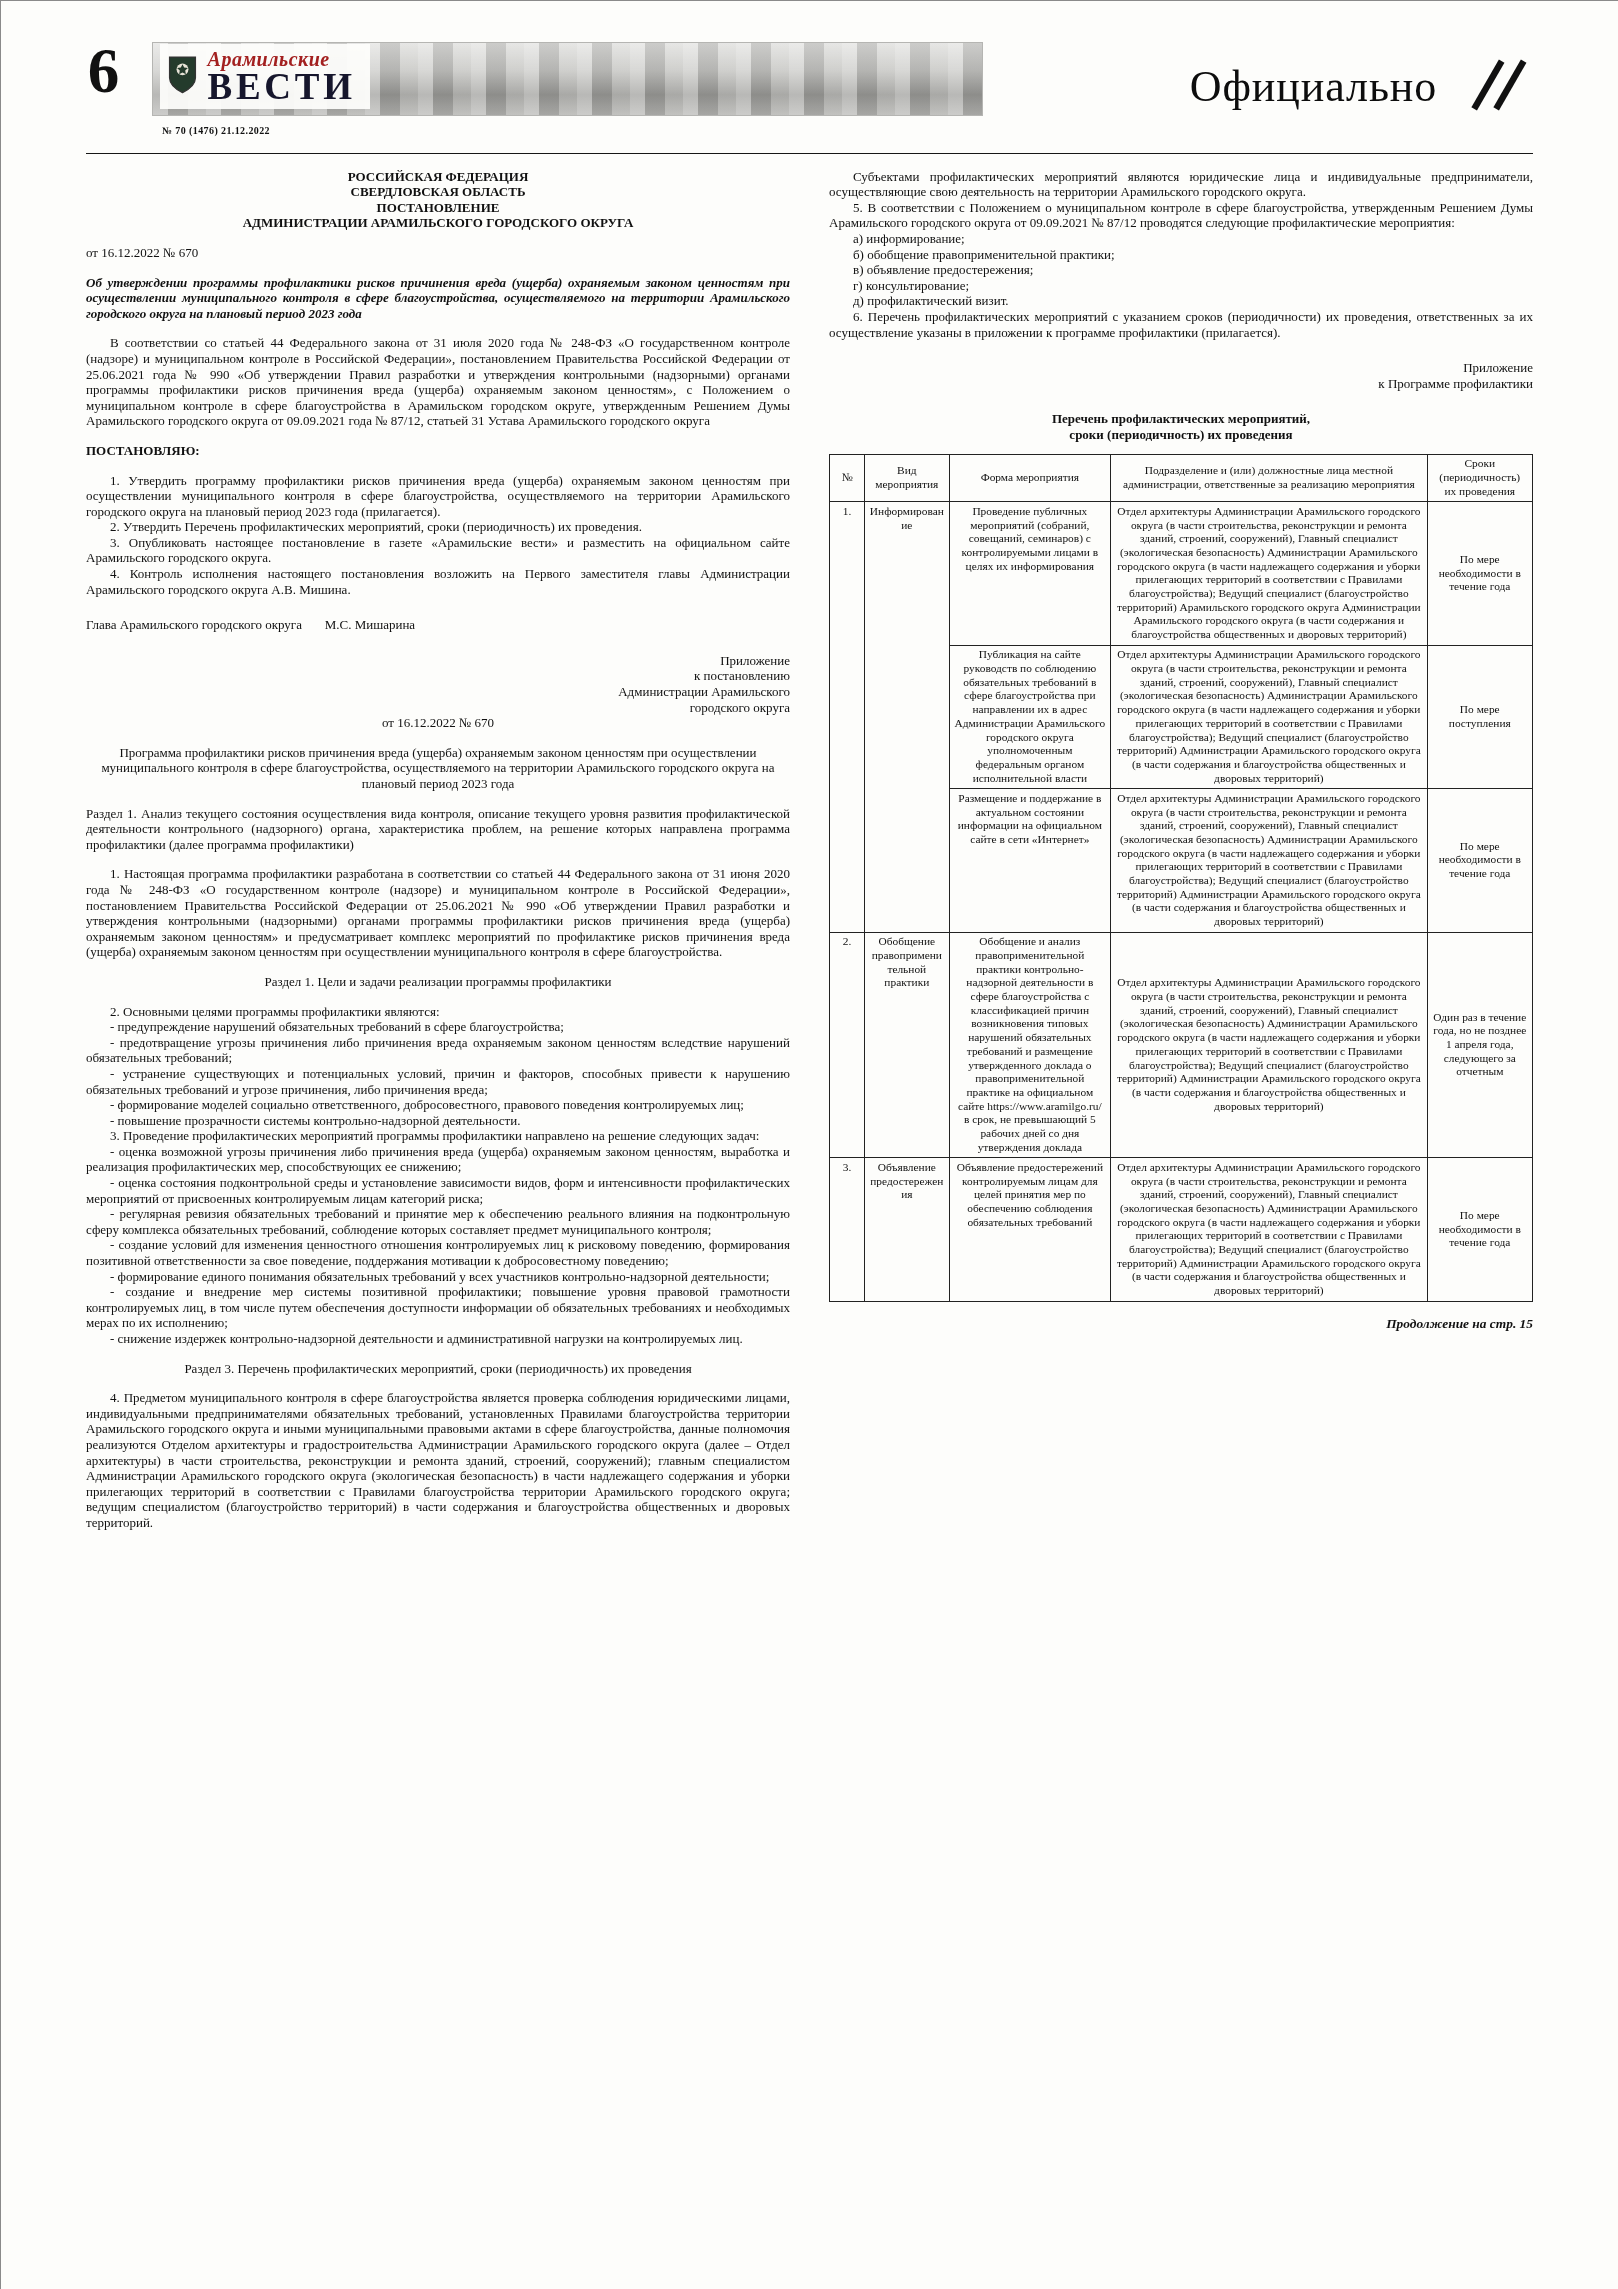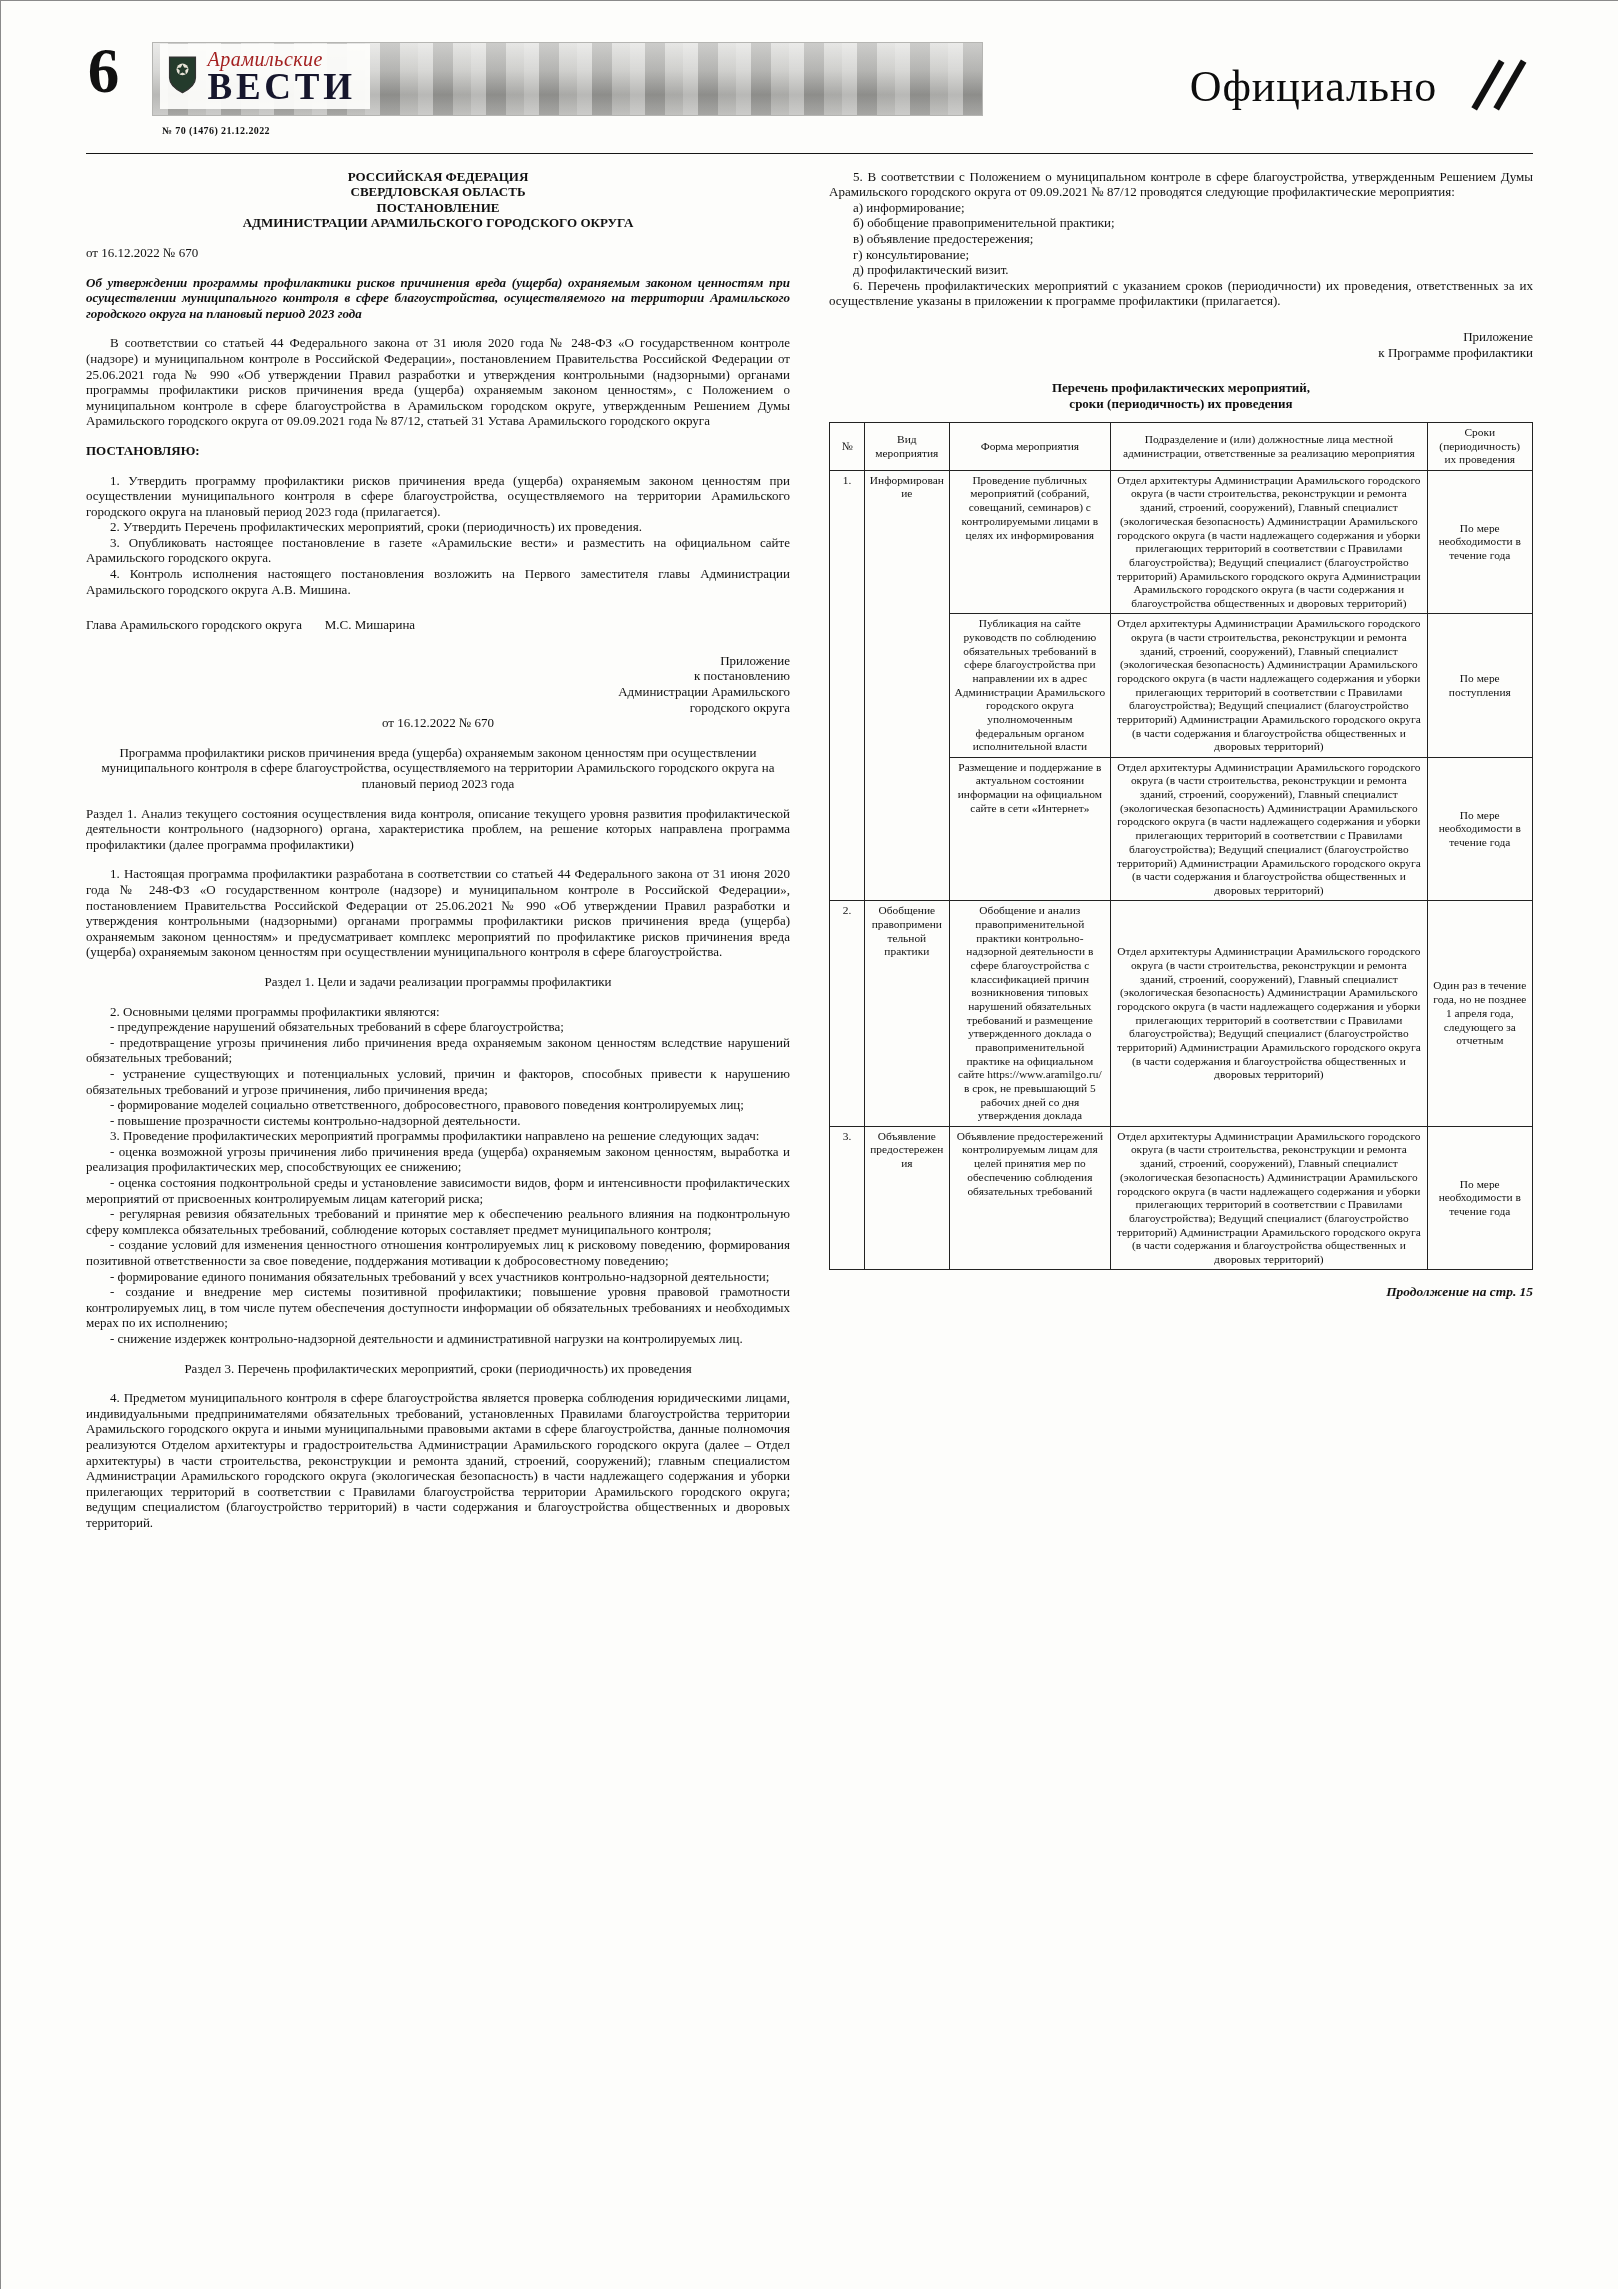--- a/index.html
+++ b/index.html
@@ -34,21 +34,21 @@
     border: 0.9px solid #b5b5b2;
   }
   .logo-box {
     position: absolute; left: 74px; top: 3.7px;
     display: flex; align-items: center; gap: 9.2px;
     background: rgba(253,253,251,.94);
     padding: 3.7px 14.8px 3.7px 7.4px; height: 65px;
   }
   .logo-words { display: flex; flex-direction: column; }
   .logo-small {
-    font-style: italic; font-weight: normal;
+    font-style: italic; font-weight: bold;
     font-size: 20px; line-height: 1;
     color: var(--masthead-red, #a32020);
     letter-spacing: 0.5px;
   }
   .logo-big {
     font-weight: bold; font-size: 37px; line-height: .95;
     letter-spacing: 3.7px;
     color: var(--masthead-dark, #16162c);
   }
   .issue-info {
@@ -187,20 +187,21 @@
         <p class="para j">- создание условий для изменения ценностного отношения контролируемых лиц к рисковому поведению, формирования позитивной ответственности за свое поведение, поддержания мотивации к добросовестному поведению;</p>
         <p class="para j">- формирование единого понимания обязательных требований у всех участников контрольно-надзорной деятельности;</p>
         <p class="para j">- создание и внедрение мер системы позитивной профилактики; повышение уровня правовой грамотности контролируемых лиц, в том числе путем обеспечения доступности информации об обязательных требованиях и необходимых мерах по их исполнению;</p>
         <p class="para j">- снижение издержек контрольно-надзорной деятельности и административной нагрузки на контролируемых лиц.</p>
         <p class="para c ind0 mt1">Раздел 3. Перечень профилактических мероприятий, сроки (периодичность) их проведения</p>
         <p class="para j mt1">4. Предметом муниципального контроля в сфере благоустройства является проверка соблюдения юридическими лицами, индивидуальными предпринимателями обязательных требований, установленных Правилами благоустройства территории Арамильского городского округа и иными муниципальными правовыми актами в сфере благоустройства, данные полномочия реализуются Отделом архитектуры и градостроительства Администрации Арамильского городского округа (далее – Отдел архитектуры) в части строительства, реконструкции и ремонта зданий, строений, сооружений); главным специалистом Администрации Арамильского городского округа (экологическая безопасность) в части надлежащего содержания и уборки прилегающих территорий в соответствии с Правилами благоустройства территории Арамильского городского округа; ведущим специалистом (благоустройство территорий) в части содержания и благоустройства общественных и дворовых территорий.</p>
       </section>
 
     <section class="col">
       <div>
+          <p class="para j">Субъектами профилактических мероприятий являются юридические лица и индивидуальные предприниматели, осуществляющие свою деятельность на территории Арамильского городского округа.</p>
           <p class="para j">5. В соответствии с Положением о муниципальном контроле в сфере благоустройства, утвержденным Решением Думы Арамильского городского округа от 09.09.2021 № 87/12 проводятся следующие профилактические мероприятия:</p>
           <p class="para j">а) информирование;</p>
           <p class="para j">б) обобщение правоприменительной практики;</p>
           <p class="para j">в) объявление предостережения;</p>
           <p class="para j">г) консультирование;</p>
           <p class="para j">д) профилактический визит.</p>
           <p class="para j">6. Перечень профилактических мероприятий с указанием сроков (периодичности) их проведения, ответственных за их осуществление указаны в приложении к программе профилактики (прилагается).</p>
           <p class="para r mt2">Приложение</p>
           <p class="para r">к Программе профилактики</p>
           <p class="para c b ind0 mt2">Перечень профилактических мероприятий,</p>

